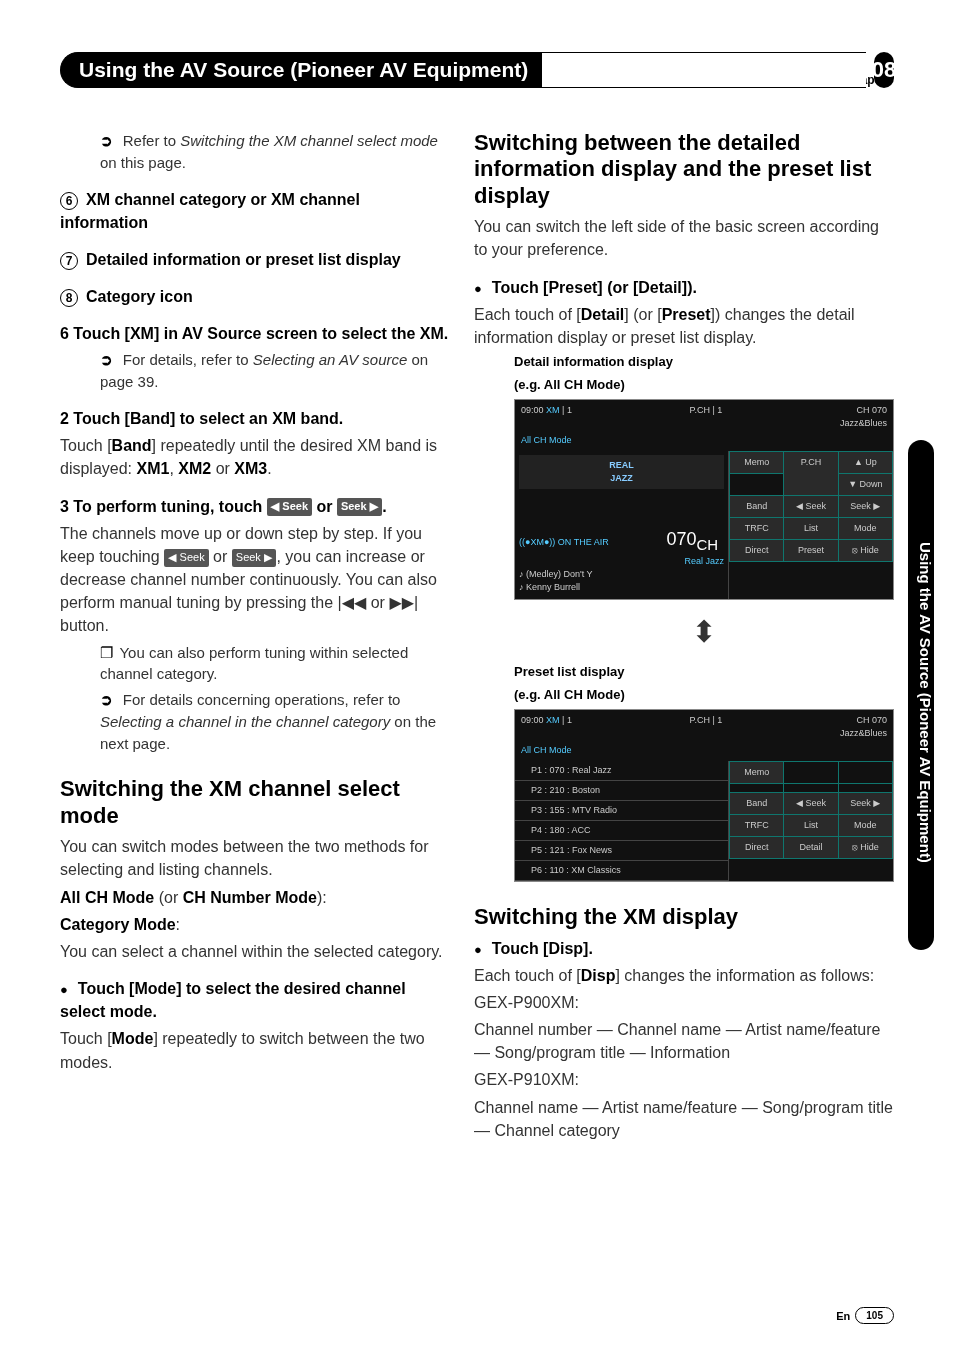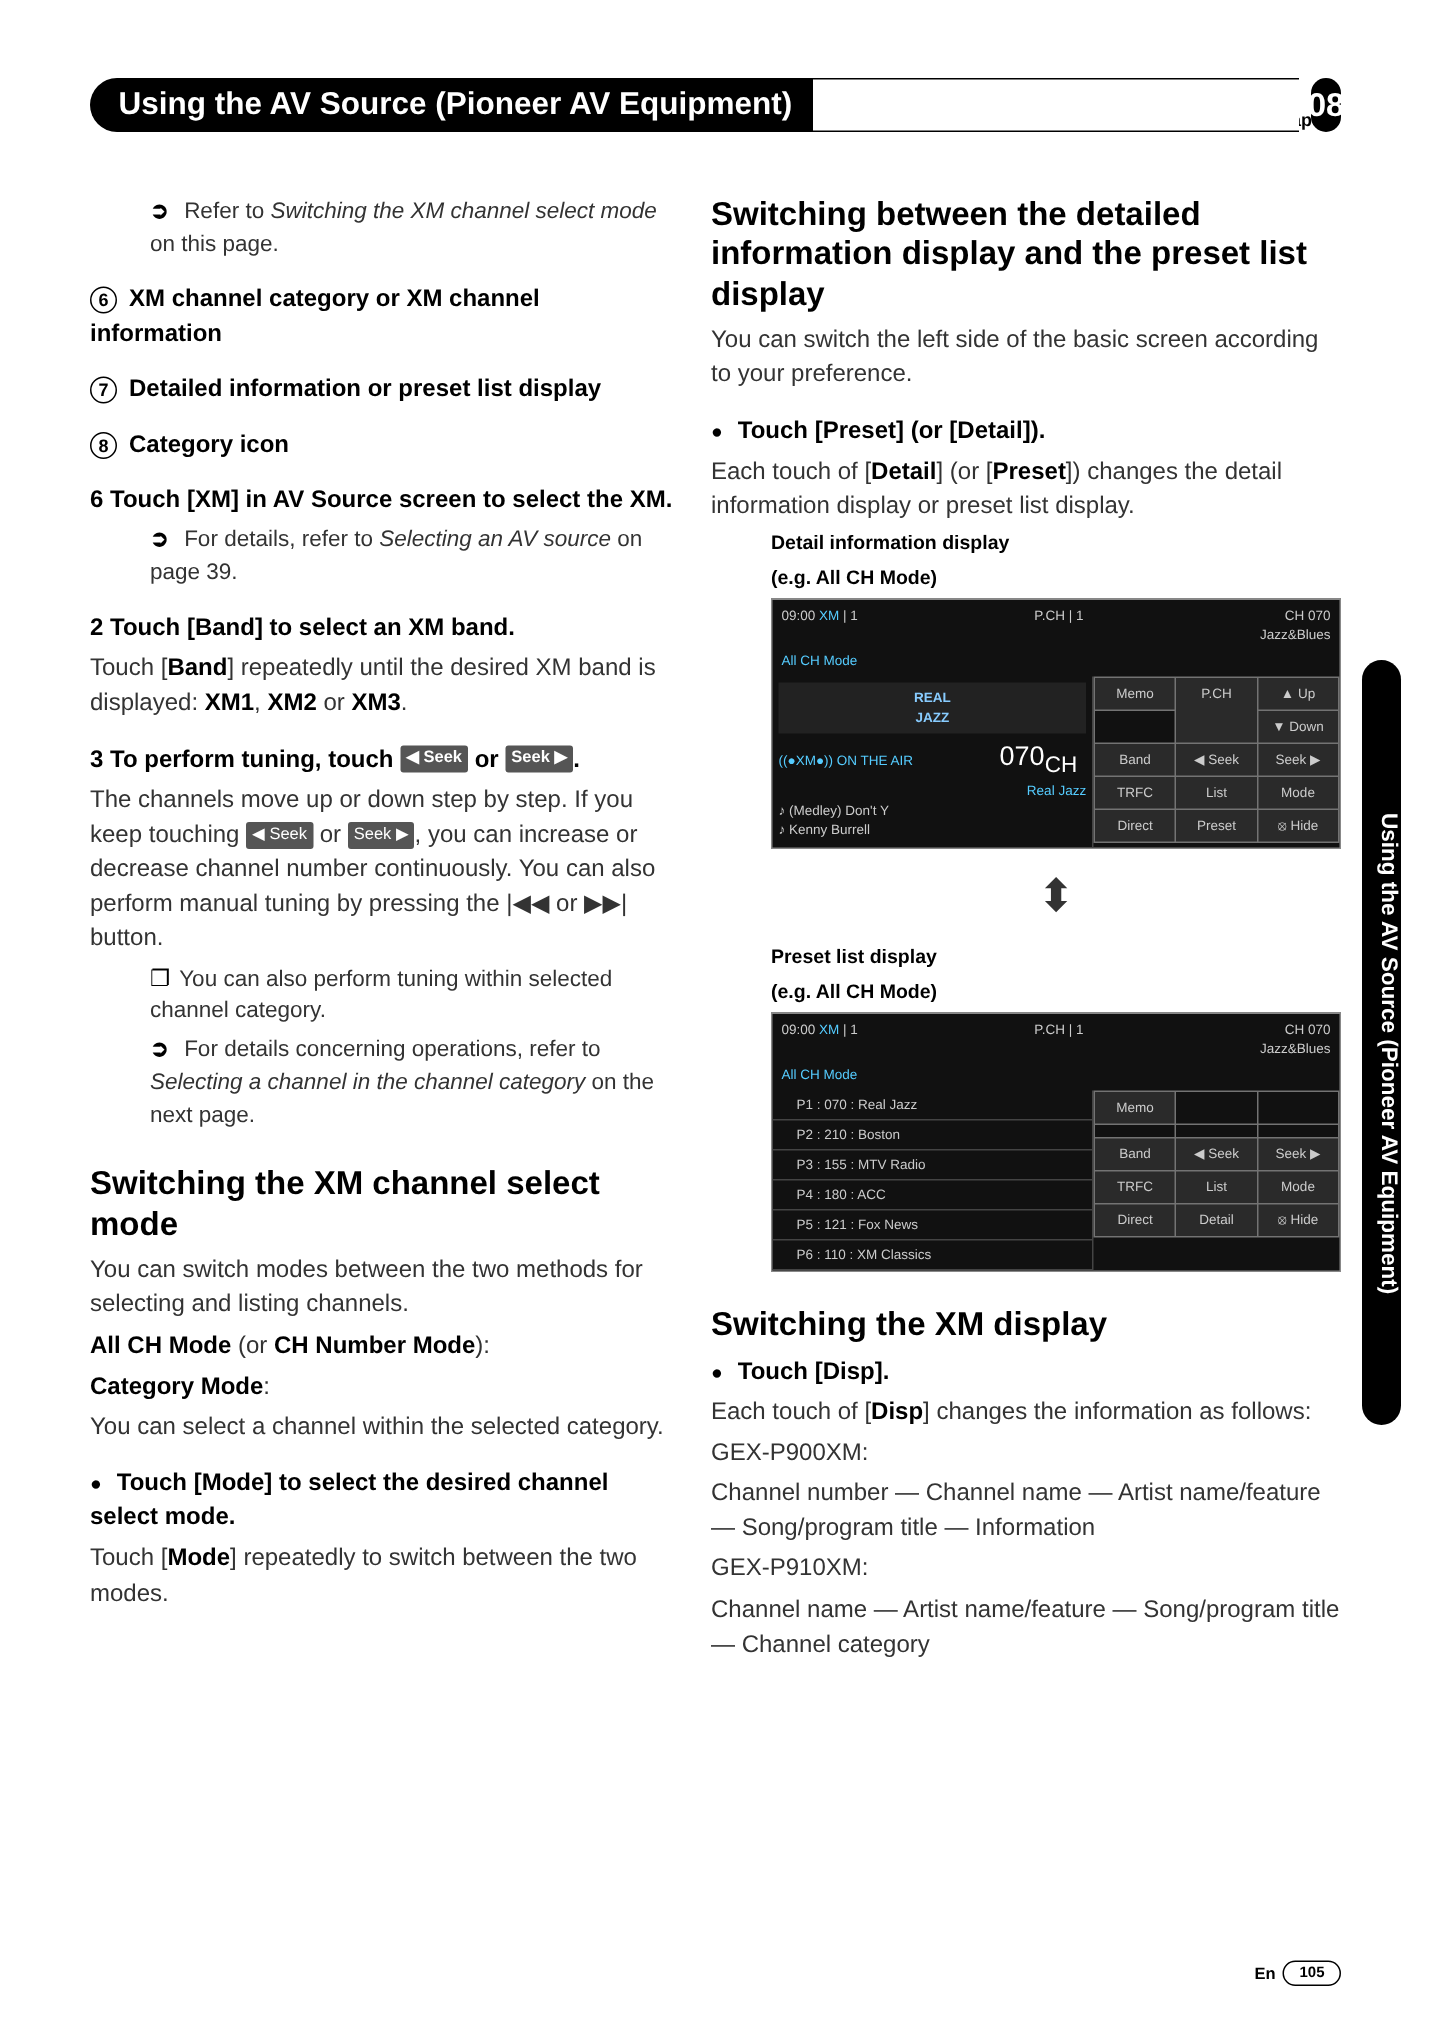--- a/index.html
+++ b/index.html
@@ -159,34 +159,34 @@
     display: flex;
   }
   .screenshot .left-side {
     flex: 1.3;
     border-right: 1px solid #444;
   }
   .screenshot .btn-grid {
     display: grid;
     grid-template-columns: repeat(3, 1fr);
     gap: 1px;
-    background: #737373;
+    background: #0f766e;
     padding: 1px;
   }
   .screenshot .btn-grid .b {
     background: #2a2a2a;
     text-align: center;
     padding: 4px 1px;
     font-size: 9px;
   }
   .screenshot .detail-body {
     padding: 4px;
     font-size: 9px;
   }
-  .screenshot .chnum { font-size: 18px; color:#fff; text-align:right; padding-right:6px;}
+  .screenshot .chnum { font-size: 18px; color:#fff; text-align:right; padding-right:6px;margin-top:35px;}
   .screenshot .preset-list .row {
     border-bottom: 1px solid #444;
     padding: 3px 16px;
     font-size: 9px;
     color:#ccc;
   }
   .arrow-updown {
     text-align: center;
     font-size: 30px;
     margin: 10px 0 10px 40px;

